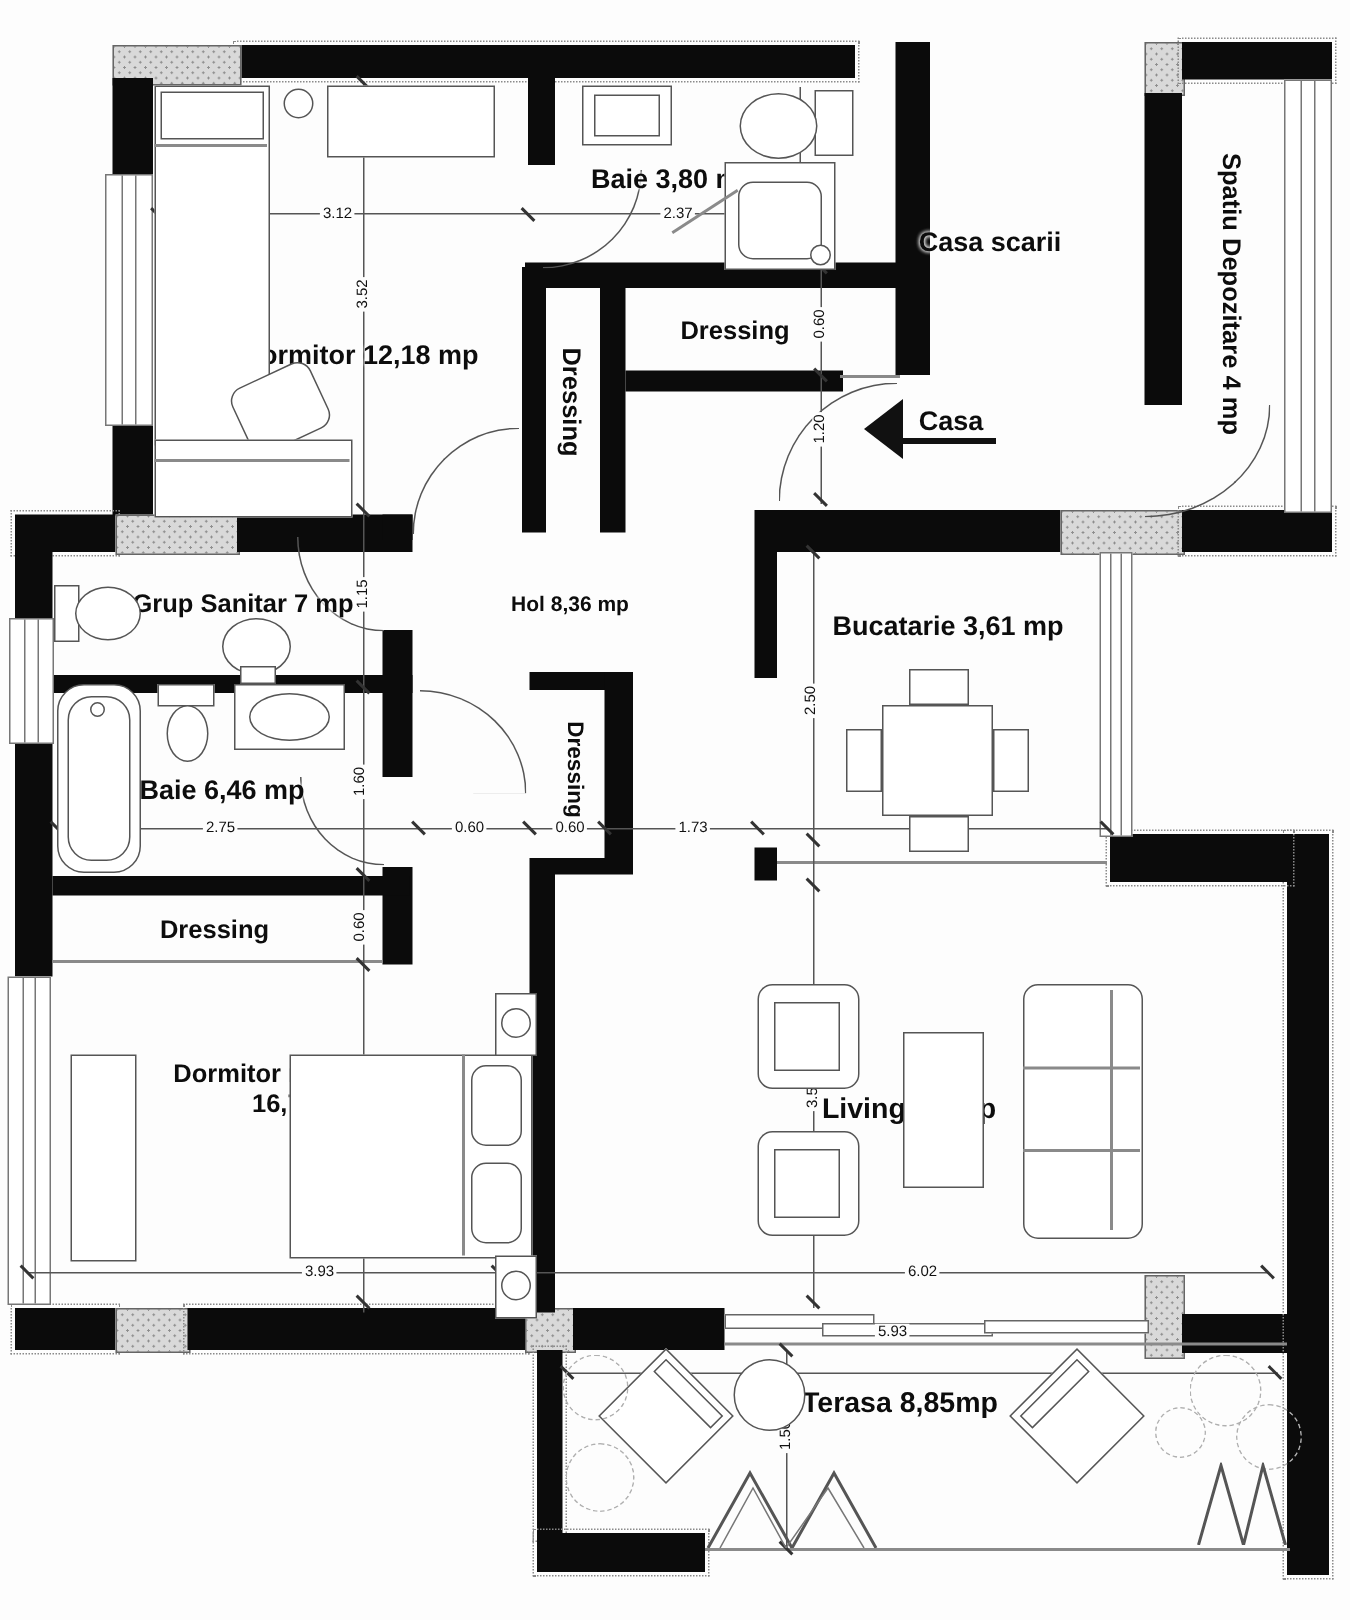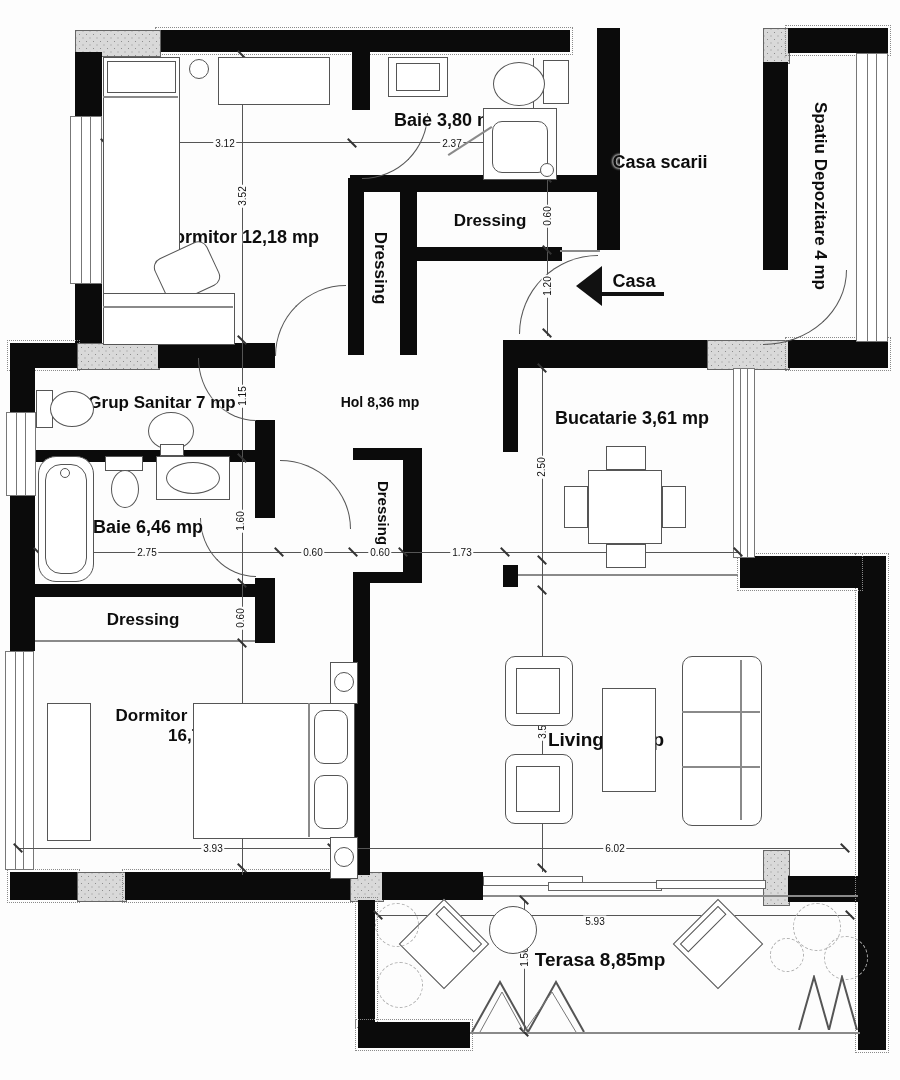--- a/index.html
+++ b/index.html
@@ -164,41 +164,41 @@
   <div class="dim v" style="left:240px;top:762px">2.85</div>
   <div class="dim v" style="left:541px;top:467px">2.50</div>
   <div class="dim v" style="left:542px;top:729px">3.57</div>
   <div class="dim" style="left:147px;top:552px">2.75</div>
   <div class="dim" style="left:313px;top:552px">0.60</div>
   <div class="dim" style="left:380px;top:552px">0.60</div>
   <div class="dim" style="left:462px;top:552px">1.73</div>
   <div class="dim" style="left:627px;top:552px">2.70</div>
   <div class="dim" style="left:213px;top:848px">3.93</div>
   <div class="dim" style="left:615px;top:848px">6.02</div>
-  <div class="dim" style="left:595px;top:921px">5.93</div>
+  <div class="dim" style="left:595px;top:888px">5.93</div>
   <div class="dim v" style="left:524px;top:957px">1.50</div>
 
   <div class="rlabel" style="left:240px;top:237px;font-size:18px">Dormitor 12,18 mp</div>
   <div class="rlabel" style="left:449px;top:120px;font-size:18px">Baie 3,80 mp</div>
   <div class="rlabel" style="left:660px;top:162px;font-size:18px">Casa scarii</div>
   <div class="rlabel v" style="left:820px;top:196px;font-size:17px">Spatiu Depozitare 4 mp</div>
   <div class="rlabel" style="left:490px;top:221px;font-size:17px">Dressing</div>
   <div class="rlabel v" style="left:380px;top:268px;font-size:17px">Dressing</div>
   <div class="rlabel" style="left:380px;top:402px;font-size:14px">Hol 8,36 mp</div>
   <div class="rlabel" style="left:162px;top:403px;font-size:17px">Grup Sanitar 7 mp</div>
   <div class="rlabel" style="left:632px;top:418px;font-size:18px">Bucatarie 3,61 mp</div>
   <div class="rlabel" style="left:148px;top:527px;font-size:18px">Baie 6,46 mp</div>
   <div class="rlabel v" style="left:383px;top:513px;font-size:15px">Dressing</div>
   <div class="rlabel" style="left:143px;top:620px;font-size:17px">Dressing</div>
   <div class="rlabel" style="left:202px;top:726px;font-size:17px;line-height:1.15">
     <div>Dormitor matrimonial</div>
     <div>16,73mp</div>
   </div>
   <div class="rlabel" style="left:606px;top:740px;font-size:19px">Living 22 mp</div>
-  <div class="rlabel" style="left:600px;top:960px;font-size:19px">Terasa 8,85mp</div>
+  <div class="rlabel" style="left:600px;top:936px;font-size:19px">Terasa 8,85mp</div>
 
   <div class="arrow-left" style="left:576px;top:266px"></div>
   <div class="abs" style="left:600px;top:292px;width:64px;height:4px;background:#111"></div>
   <div class="rlabel" style="left:634px;top:281px;font-size:18px">Casa</div>
 
   <div class="furn" style="left:103px;top:57px;width:75px;height:238px"></div>
   <div class="furn" style="left:107px;top:61px;width:67px;height:30px"></div>
   <div class="thin" style="left:103px;top:96px;width:75px;height:1.5px"></div>
   <div class="furn" style="left:218px;top:57px;width:110px;height:46px"></div>
   <div class="furn ci" style="left:189px;top:59px;width:18px;height:18px"></div>

